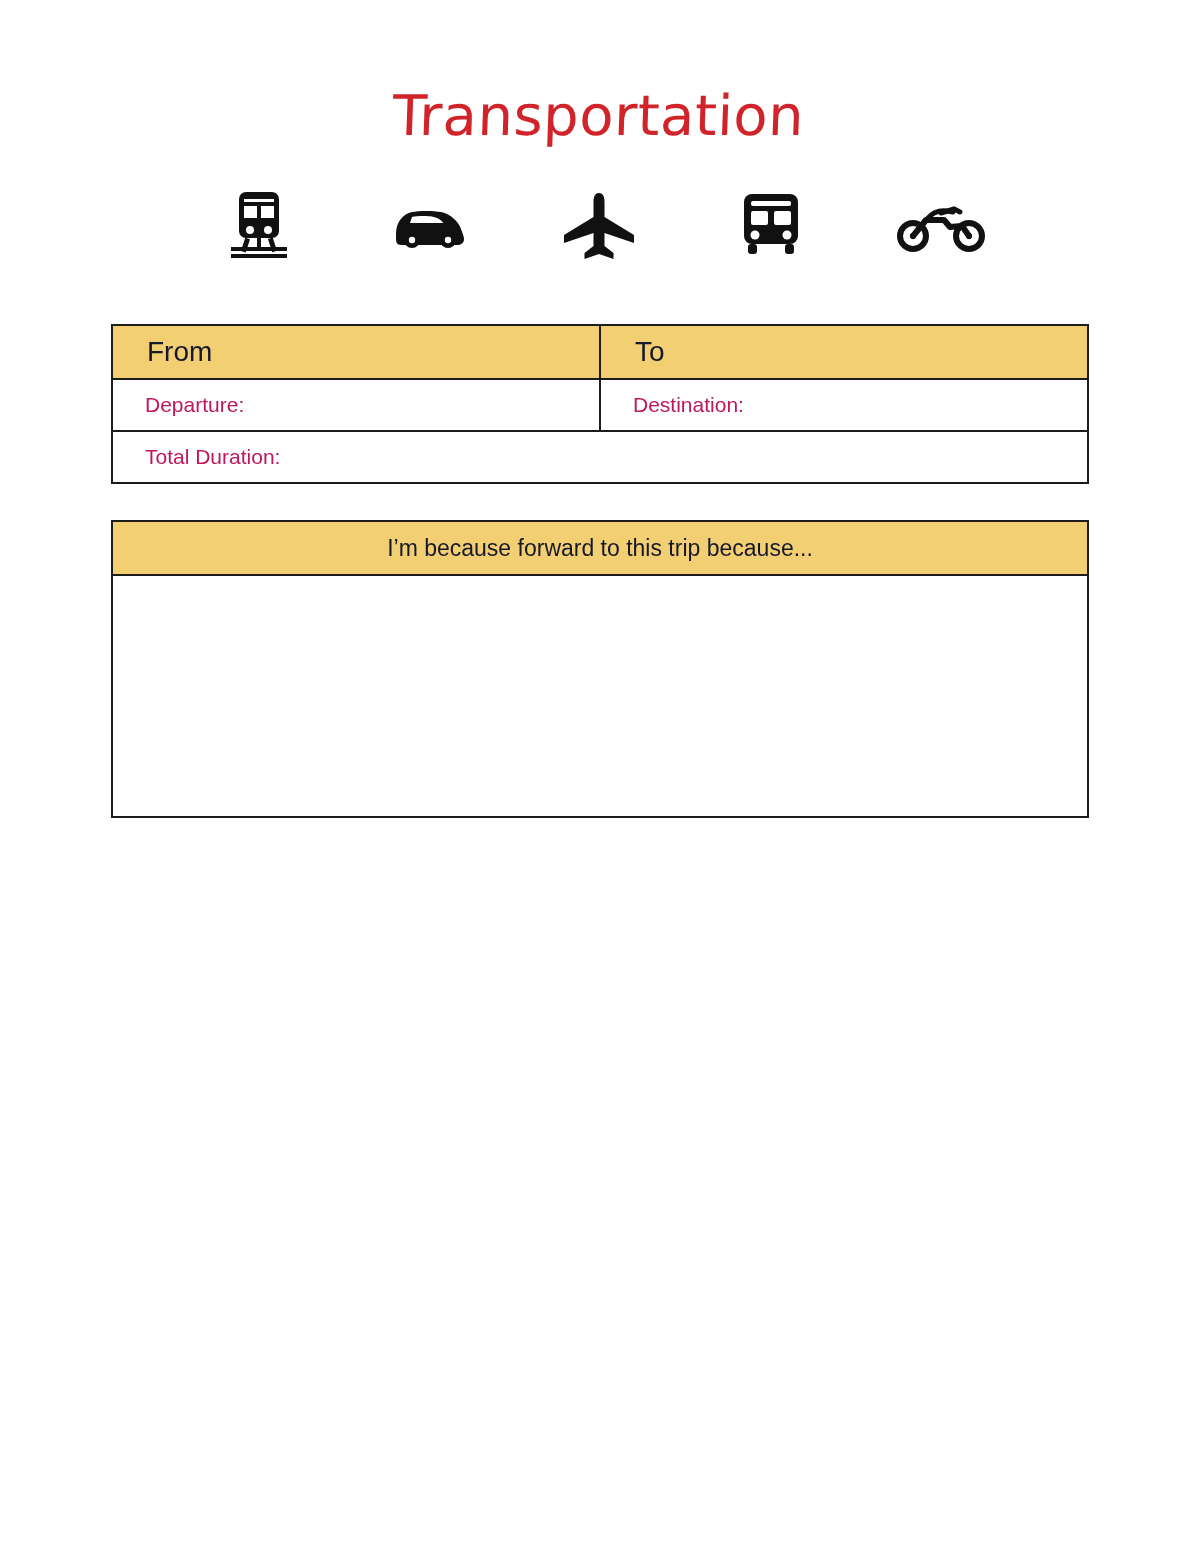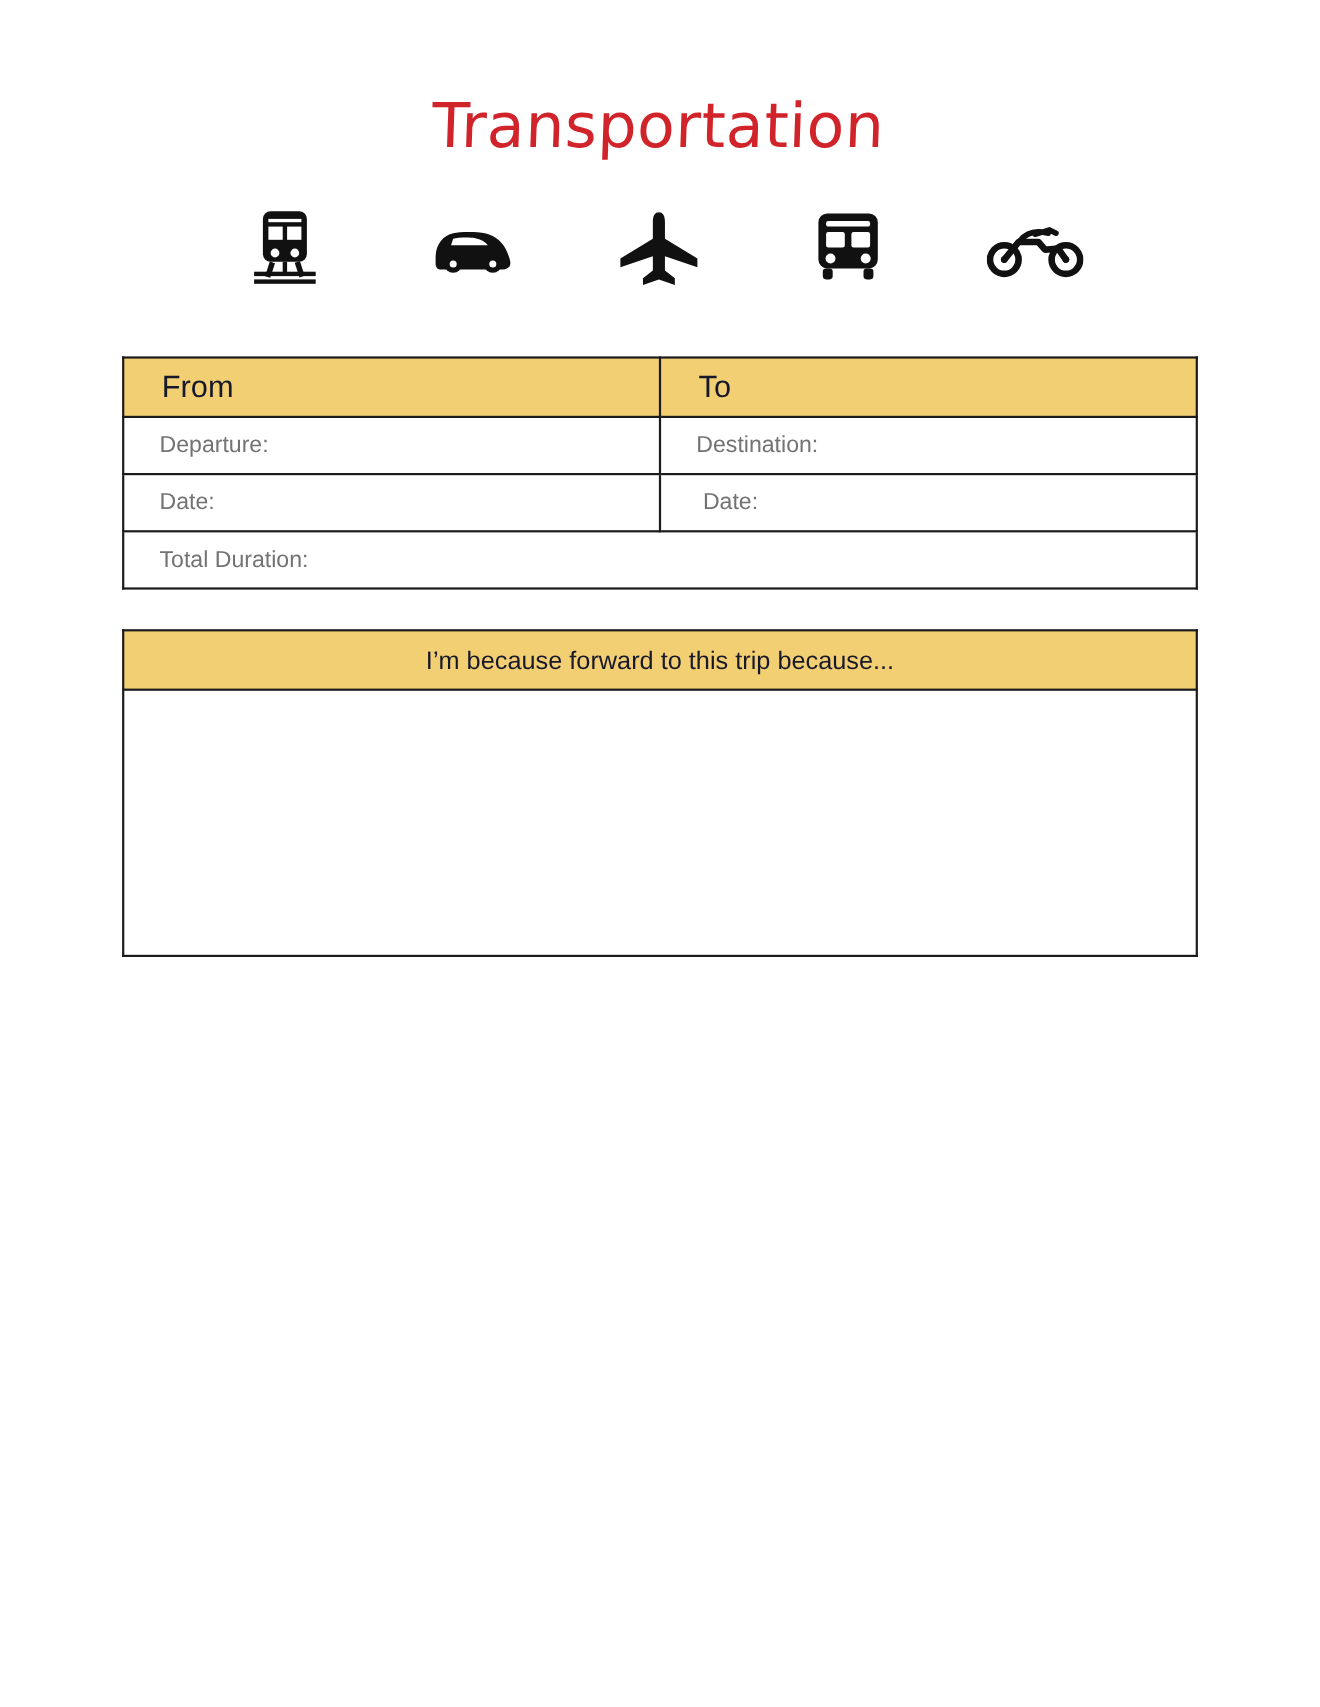--- a/index.html
+++ b/index.html
@@ -82,21 +82,21 @@
   }
   .hdr-center {
     text-align: center;
     font-size: 23px;
     font-weight: 400;
     color: #18182b;
   }
   .cell {
     height: 50px;
     font-size: 21px;
-    color: #737373;
+    color: #be185d;
     padding-left: 32px !important;
     text-align: left;
     font-weight: 400;
     background: #ffffff;
   }
   .cell-indent {
     padding-left: 38px !important;
   }
   .blank-cell {
     height: 50px;
@@ -181,24 +181,20 @@
       <tbody>
           <tr>
         <th class="hdr hdr-left">From</th>
         <th class="hdr hdr-left">To</th>
       </tr>
       <tr>
         <td class="cell">Departure:</td>
         <td class="cell">Destination:</td>
       </tr>
       <tr>
-        <td class="cell">Date:</td>
-        <td class="cell cell-indent">Date:</td>
-      </tr>
-      <tr>
         <td class="cell" colspan="2">Total Duration:</td>
       </tr>
     </tbody>
       </table>
   </div>
 
 
   <div class="tbl-wrap-3">
     <table class="grid">
       <tbody>

